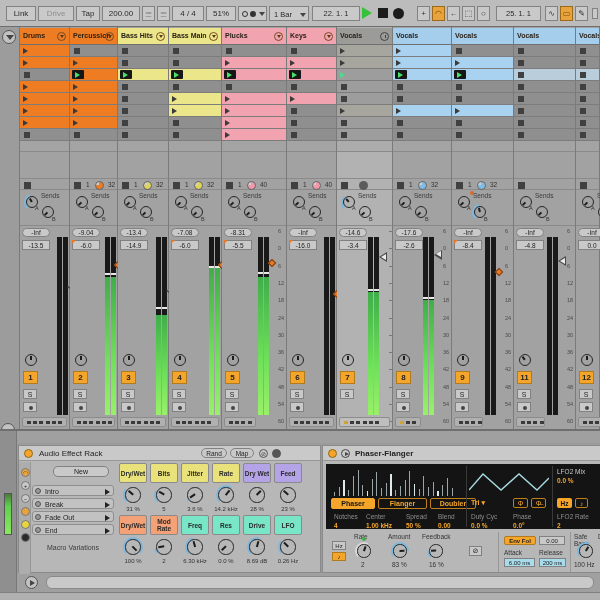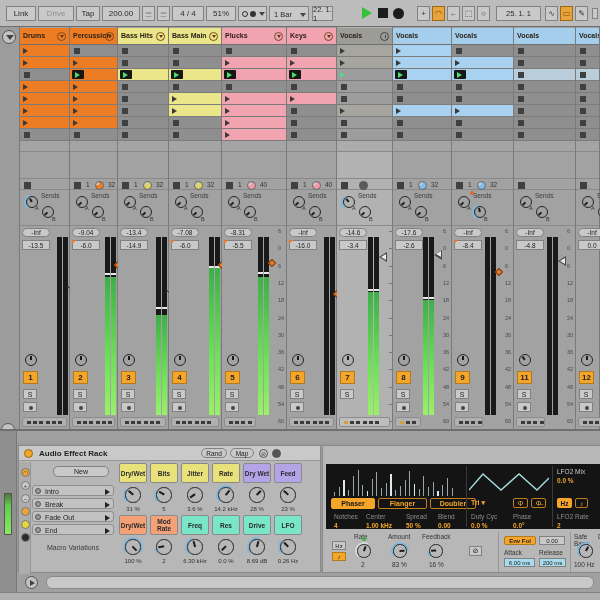--- a/index.html
+++ b/index.html
@@ -29,21 +29,21 @@
       <div class="btn abs" style="left: 206px; top: 6px; width: 30px; height: 15px; font-size: 8px;">51%</div>
       <div class="btn abs" style="left: 238px; top: 6px; width: 29px; height: 15px; font-size: 8px;">
         <div class="abs" style="left: 3px; top: 4px; width: 6px; height: 6px; border: 1px solid rgb(51, 51, 51); border-radius: 50%;"></div>
         <div class="abs" style="left: 11px; top: 4px; width: 6px; height: 6px; background: rgb(51, 51, 51); border-radius: 50%;"></div>
         <div class="abs" style="left: 20px; top: 5px; width: 0px; height: 0px; border-left: 3px solid transparent; border-right: 3px solid transparent; border-top: 4px solid rgb(68, 68, 68);"></div>
       </div>
       <div class="btn abs" style="left: 269px; top: 6px; width: 40px; height: 15px; font-size: 8px;">
         <div class="abs" style="left: 4px; top: 3px; font-size: 7.5px; color: rgb(42, 42, 42);">1 Bar</div>
         <div class="abs" style="left: 30px; top: 6px; width: 0px; height: 0px; border-left: 3px solid transparent; border-right: 3px solid transparent; border-top: 4px solid rgb(68, 68, 68);"></div>
       </div>
-      <div class="btn abs" style="left: 312px; top: 6px; width: 21px; height: 15px; font-size: 7.5px;">22. 1. 1</div>
+      <div class="btn abs" style="left: 312px; top: 6px; width: 48px; height: 15px; font-size: 7.5px;">22. 1. 1</div>
       <div class="abs" style="left: 362px; top: 7px; width: 0px; height: 0px; border-top: 6px solid transparent; border-bottom: 6px solid transparent; border-left: 10px solid rgb(53, 193, 58);"></div>
       <div class="abs" style="left: 378px; top: 8px; width: 10px; height: 10px; background: rgb(28, 28, 28);"></div>
       <div class="abs" style="left: 393px; top: 8px; width: 11px; height: 11px; background: rgb(28, 28, 28); border-radius: 50%;"></div>
       <div class="btn abs" style="left: 417px; top: 6px; width: 13px; height: 15px; font-size: 8px; background: rgb(201, 201, 201); color: rgb(51, 51, 51); border: 1px solid rgb(130, 130, 130);">+</div>
       <div class="btn abs" style="left: 432px; top: 6px; width: 13px; height: 15px; font-size: 8px; background: rgb(232, 163, 60); color: rgb(122, 74, 0); border: 1px solid rgb(154, 106, 26);">◠</div>
       <div class="btn abs" style="left: 447px; top: 6px; width: 13px; height: 15px; font-size: 8px; background: rgb(201, 201, 201); color: rgb(51, 51, 51); border: 1px solid rgb(130, 130, 130);">←</div>
       <div class="btn abs" style="left: 462px; top: 6px; width: 13px; height: 15px; font-size: 8px; background: rgb(201, 201, 201); color: rgb(51, 51, 51); border: 1px solid rgb(130, 130, 130);">⬚</div>
       <div class="btn abs" style="left: 477px; top: 6px; width: 13px; height: 15px; font-size: 8px; background: rgb(201, 201, 201); color: rgb(51, 51, 51); border: 1px solid rgb(130, 130, 130);">○</div>
       <div class="btn abs" style="left: 496px; top: 6px; width: 45px; height: 15px; font-size: 7.5px;">25. 1. 1</div>
       <div class="btn abs" style="left: 545px; top: 6px; width: 13px; height: 15px; font-size: 8px; background: rgb(201, 201, 201); color: rgb(51, 51, 51); border: 1px solid rgb(130, 130, 130);">∿</div>
@@ -1020,21 +1020,21 @@
       </div>
       <div class="abs" style="left: 0px; top: 402px; width: 600px; height: 2px; background: rgb(111, 111, 111);"></div>
     </div>
     <div class="abs" style="left: 0px; top: 431px; width: 600px; height: 169px; background: rgb(160, 160, 160);">
       <div class="abs" style="left: 0px; top: 0px; width: 17px; height: 169px; background: rgb(143, 143, 143); border-right: 1px solid rgb(119, 119, 119);"></div>
       <div class="abs" style="left: 4px; top: 62px; width: 8px; height: 42px; background: linear-gradient(rgb(74, 122, 58), rgb(95, 207, 79) 30%, rgb(138, 232, 95)); border: 1px solid rgb(85, 85, 85);"></div>
       <div class="abs" style="left: 17px; top: 12px; width: 583px; height: 130px; background: rgb(155, 155, 155);"></div>
       <div class="abs" style="left: 18px; top: 14px; width: 303px; height: 128px; background: rgb(183, 183, 183); border: 1px solid rgb(138, 138, 138);">
         <div class="abs" style="left: 0px; top: 0px; width: 100%; height: 15px; background: rgb(201, 201, 201); border-bottom: 1px solid rgb(151, 151, 151);">
           <div class="abs" style="left: 5px; top: 3px; width: 9px; height: 9px; border-radius: 50%; background: rgb(245, 166, 42); border: 1px solid rgb(138, 106, 26);"></div>
-          <div class="abs" style="left: 20px; top: 3px; font-size: 8px; font-weight: bold; color: rgb(34, 34, 34);">Audio Effect Rack</div>
+          <div class="abs" style="left: 20px; top: 3px; font-size: 8px; font-weight: normal; color: rgb(34, 34, 34);">Audio Effect Rack</div>
           <div class="pill abs" style="left: 182px; top: 2px; width: 26px; height: 10px;">Rand</div>
           <div class="pill abs" style="left: 211px; top: 2px; width: 24px; height: 10px;">Map</div>
           <div class="abs" style="left: 240px; top: 2.5px; width: 9px; height: 9px; border: 1px solid rgb(85, 85, 85); border-radius: 50%; font-size: 6px; color: rgb(68, 68, 68); display: flex; align-items: center; justify-content: center;">⊘</div>
           <div class="abs" style="left: 253px; top: 2.5px; width: 9px; height: 9px; border: 1px solid rgb(85, 85, 85); border-radius: 50%; background: rgb(85, 85, 85);"></div>
         </div>
         <div class="abs" style="left: 0px; top: 16px; width: 12px; height: 112px; background: rgb(173, 173, 173); border-right: 1px solid rgb(151, 151, 151);">
           <div class="abs" style="left: 2px; top: 6px; width: 9px; height: 9px; border-radius: 50%; background: rgb(232, 163, 60); border: 1px solid rgb(119, 119, 119); font-size: 6px; color: rgb(51, 51, 51); display: flex; align-items: center; justify-content: center;">◠</div>
           <div class="abs" style="left: 2px; top: 19px; width: 9px; height: 9px; border-radius: 50%; background: rgb(201, 201, 201); border: 1px solid rgb(119, 119, 119); font-size: 6px; color: rgb(51, 51, 51); display: flex; align-items: center; justify-content: center;">+</div>
           <div class="abs" style="left: 2px; top: 32px; width: 9px; height: 9px; border-radius: 50%; background: rgb(201, 201, 201); border: 1px solid rgb(119, 119, 119); font-size: 6px; color: rgb(51, 51, 51); display: flex; align-items: center; justify-content: center;">−</div>
           <div class="abs" style="left: 2px; top: 45px; width: 9px; height: 9px; border-radius: 50%; background: rgb(232, 163, 60); border: 1px solid rgb(119, 119, 119); font-size: 6px; color: rgb(51, 51, 51); display: flex; align-items: center; justify-content: center;"></div>
@@ -1166,20 +1166,27 @@
           <div class="abs" style="left: 0px; top: 0px; width: 28px; height: 20px; background: rgb(121, 230, 200); border: 1px solid rgb(138, 138, 138); border-radius: 2px; font-size: 6.5px; font-weight: bold; color: rgb(42, 42, 42); display: flex; align-items: center; justify-content: center; text-align: center; line-height: 7px;">LFO</div>
           <div class="knob abs" style="left: 4px; top: 22px; width: 20px; height: 20px; background: conic-gradient(from -135deg, rgb(127, 182, 217) 0deg, rgb(127, 182, 217) 89.1deg, transparent 89.1deg, transparent 360deg);">
             <div class="kin abs" style="background: rgb(183, 183, 183);">
               <div class="kptr abs" style="transform: rotate(-45deg);"></div>
             </div>
           </div>
           <div class="abs" style="left: 0px; top: 43px; width: 28px; font-size: 6px; color: rgb(51, 51, 51); text-align: center; white-space: nowrap;">0.26 Hz</div>
         </div>
       </div>
       <div class="abs" style="left: 322px; top: 14px; width: 278px; height: 128px; background: rgb(183, 183, 183); border-top: 1px solid rgb(138, 138, 138); border-right: none; border-bottom: 1px solid rgb(138, 138, 138); border-left: 1px solid rgb(138, 138, 138); border-image: initial;">
+        <div class="abs" style="left: 0px; top: 0px; width: 100%; height: 15px; background: rgb(201, 201, 201); border-bottom: 1px solid rgb(151, 151, 151);">
+          <div class="abs" style="left: 5px; top: 3px; width: 9px; height: 9px; border-radius: 50%; background: rgb(245, 166, 42); border: 1px solid rgb(138, 106, 26);"></div>
+          <div class="abs" style="left: 18px; top: 3px; width: 9px; height: 9px; border-radius: 50%; border: 1px solid rgb(68, 68, 68);">
+            <div class="abs" style="left: 2.5px; top: 1.5px; width: 0px; height: 0px; border-top: 2.5px solid transparent; border-bottom: 2.5px solid transparent; border-left: 4px solid rgb(68, 68, 68);"></div>
+          </div>
+          <div class="abs" style="left: 32px; top: 3px; font-size: 8px; font-weight: bold; color: rgb(34, 34, 34);">Phaser-Flanger</div>
+        </div>
         <div class="abs" style="left: 3px; top: 18px; width: 275px; height: 65px; background: rgb(20, 20, 20);">
           <div class="abs" style="left: 5px; top: 4px; width: 128px; height: 28px;">
             <div class="abs" style="left: 3px; top: 24px; width: 1.2px; height: 4px; background: rgb(154, 165, 168);"></div>
             <div class="abs" style="left: 7.7px; top: 19px; width: 1.2px; height: 9px; background: rgb(154, 165, 168);"></div>
             <div class="abs" style="left: 12.4px; top: 12px; width: 1.2px; height: 16px; background: rgb(223, 232, 234);"></div>
             <div class="abs" style="left: 17.1px; top: 22px; width: 1.2px; height: 6px; background: rgb(154, 165, 168);"></div>
             <div class="abs" style="left: 21.8px; top: 8px; width: 1.2px; height: 20px; background: rgb(154, 165, 168);"></div>
             <div class="abs" style="left: 26.5px; top: 2px; width: 1.2px; height: 26px; background: rgb(154, 165, 168);"></div>
             <div class="abs" style="left: 31.2px; top: 17px; width: 1.2px; height: 11px; background: rgb(154, 165, 168);"></div>
             <div class="abs" style="left: 35.9px; top: 23px; width: 1.2px; height: 5px; background: rgb(223, 232, 234);"></div>

